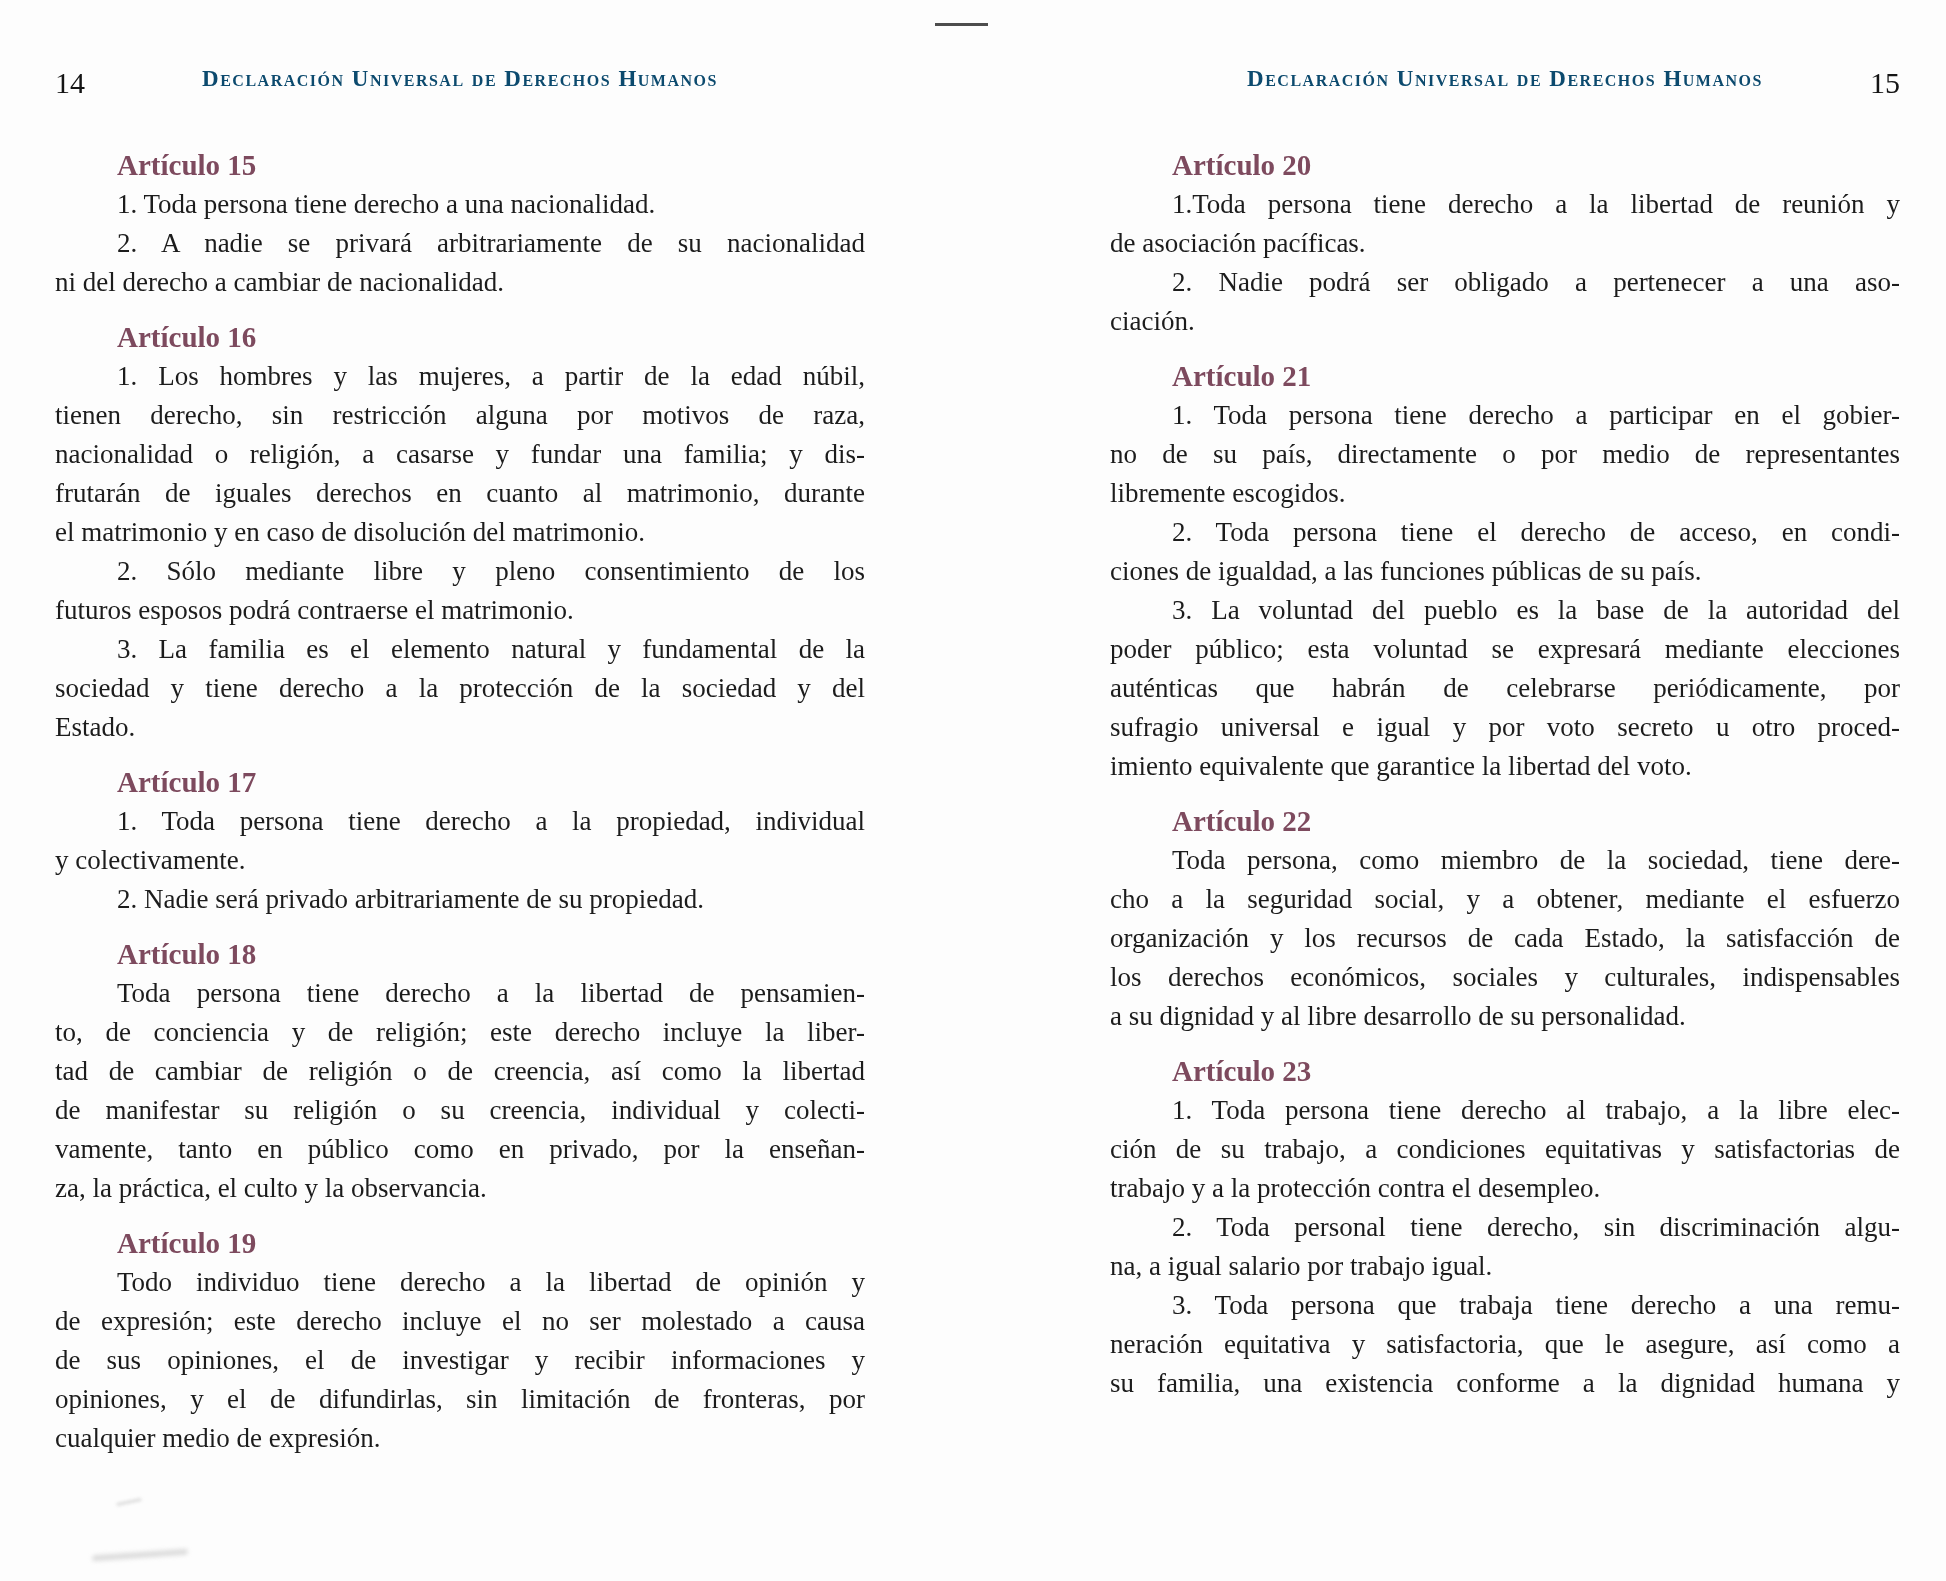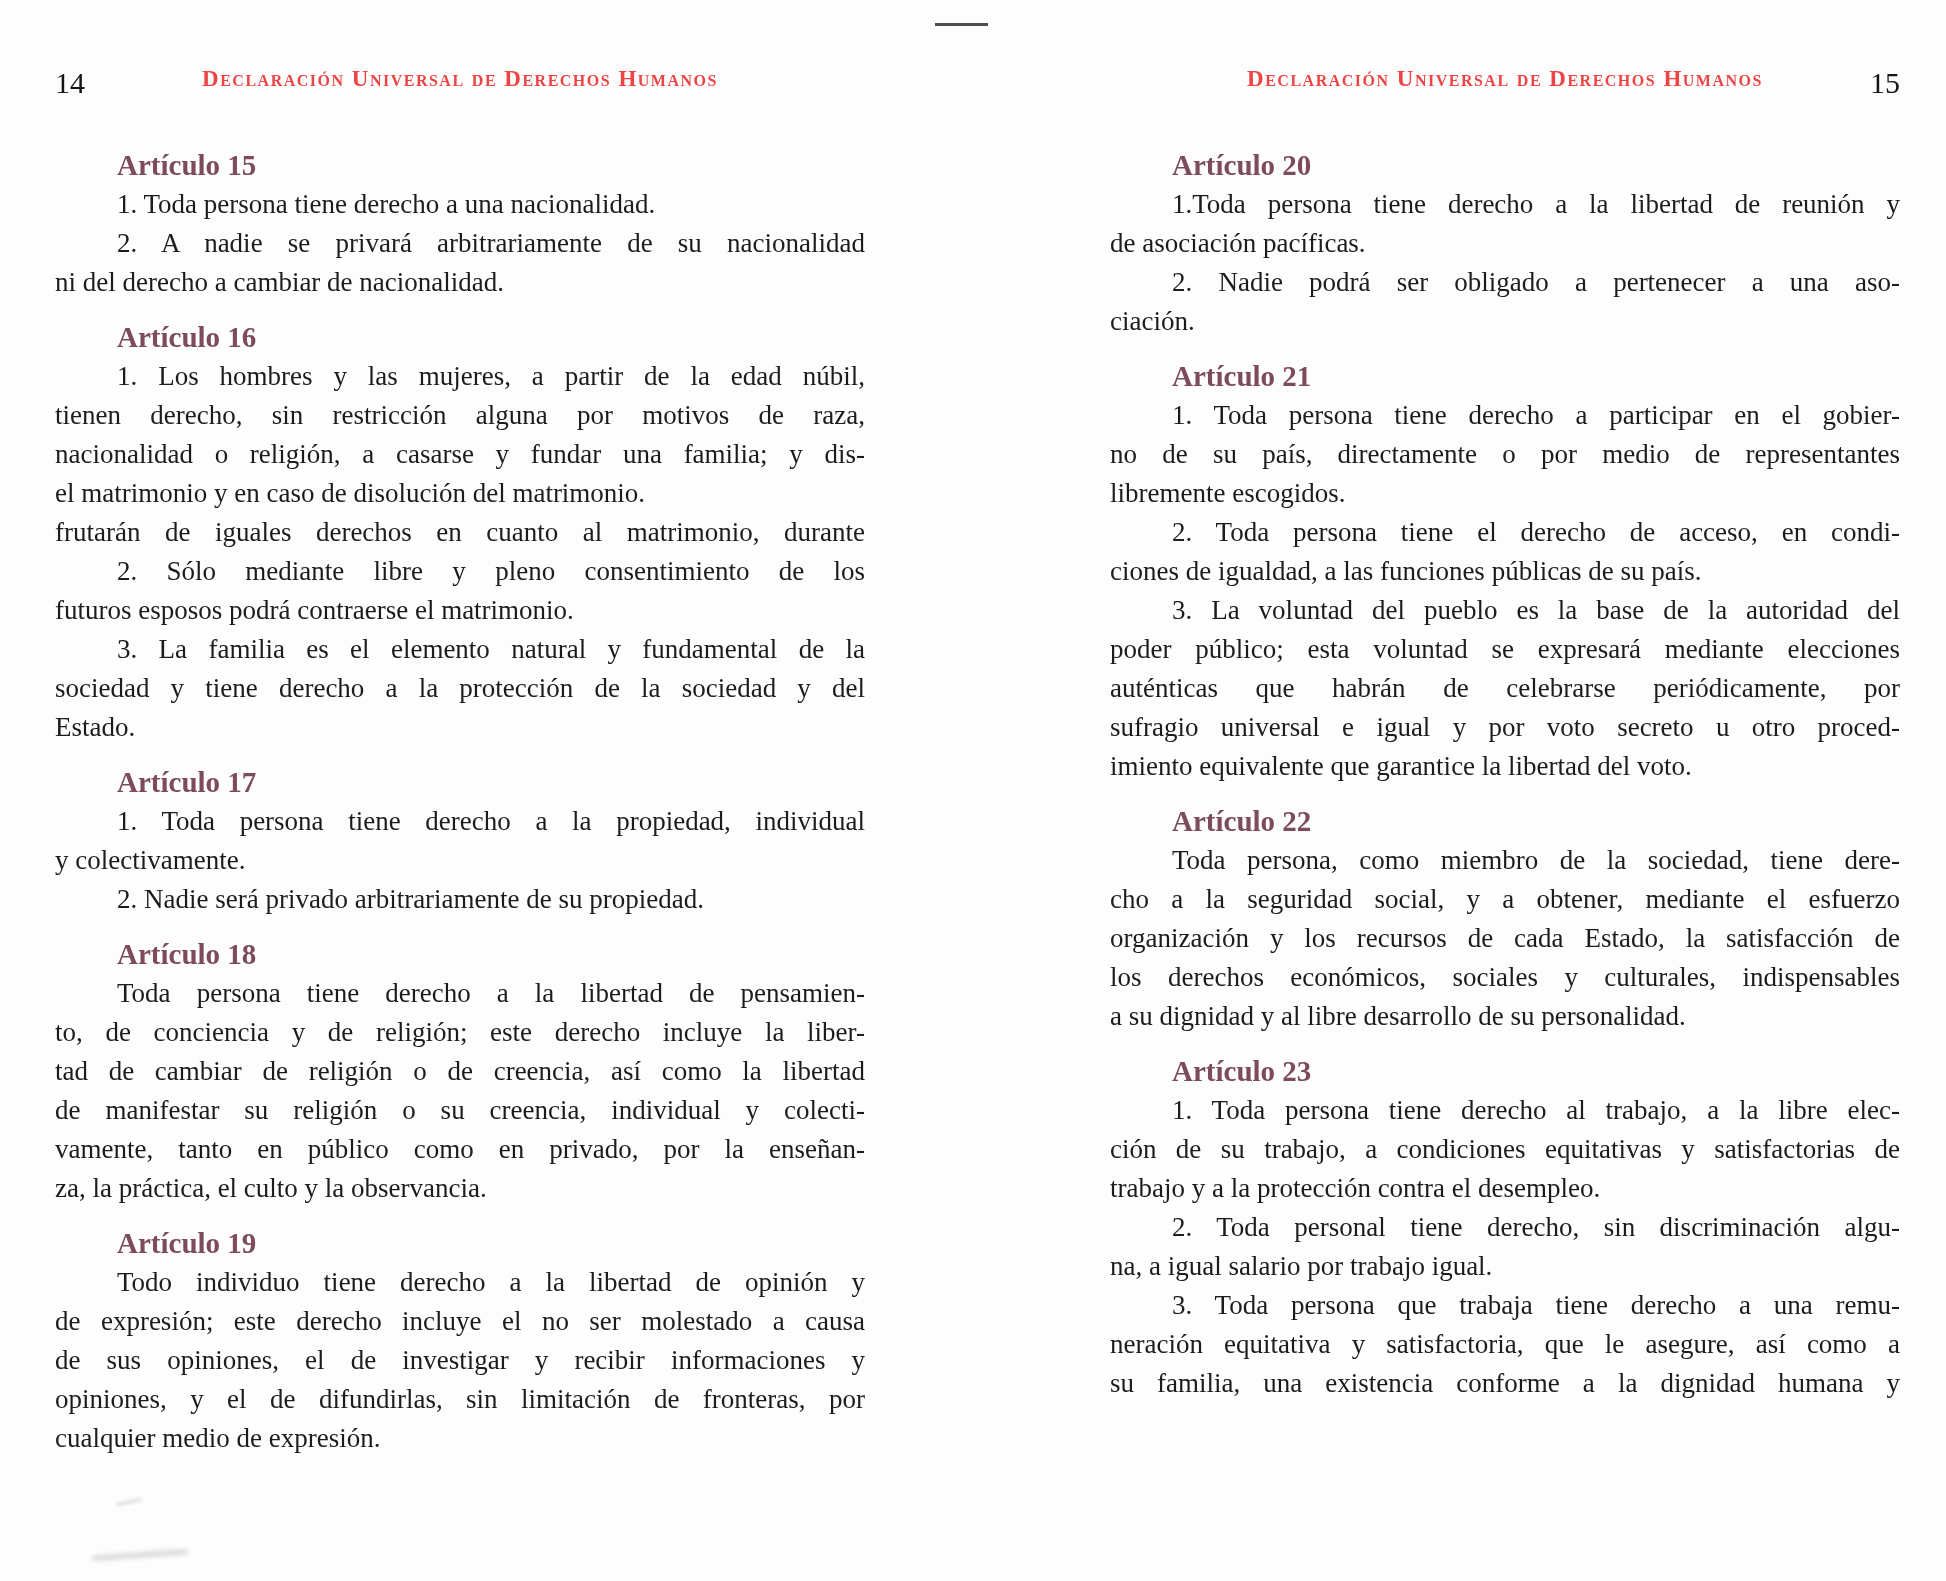--- a/index.html
+++ b/index.html
@@ -53,21 +53,21 @@
     position: absolute;
     top: 66px; left: 0; right: 0;
     text-align: center;
     height: 36px;
   }
   .head-title {
     font-variant: small-caps;
     font-weight: bold;
     font-size: 23px;
     letter-spacing: 1.5px;
-    color: #ef4444;
+    color: #0c4a6e;
     white-space: nowrap;
   }
   .page-num {
     position: absolute;
     top: 0;
     font-size: 30px;
     font-weight: normal;
     color: #141414;
   }
   .page-num.pos-left  { left: 0; }
@@ -126,22 +126,22 @@
             <div class="line first">2. A nadie se privará arbitrariamente de su nacionalidad</div>
             <div class="line final">ni del derecho a cambiar de nacionalidad.</div>
           </div>
         </section>
         <section class="article">
           <h2 class="article-title">Artículo 16</h2>
           <div class="paragraph">
             <div class="line first">1. Los hombres y las mujeres, a partir de la edad núbil,</div>
             <div class="line">tienen derecho, sin restricción alguna por motivos de raza,</div>
             <div class="line">nacionalidad o religión, a casarse y fundar una familia; y dis-</div>
+            <div class="line">frutarán de iguales derechos en cuanto al matrimonio, durante</div>
             <div class="line final">el matrimonio y en caso de disolución del matrimonio.</div>
-            <div class="line">frutarán de iguales derechos en cuanto al matrimonio, durante</div>
           </div>
           <div class="paragraph">
             <div class="line first">2. Sólo mediante libre y pleno consentimiento de los</div>
             <div class="line final">futuros esposos podrá contraerse el matrimonio.</div>
           </div>
           <div class="paragraph">
             <div class="line first">3. La familia es el elemento natural y fundamental de la</div>
             <div class="line">sociedad y tiene derecho a la protección de la sociedad y del</div>
             <div class="line final">Estado.</div>
           </div>

